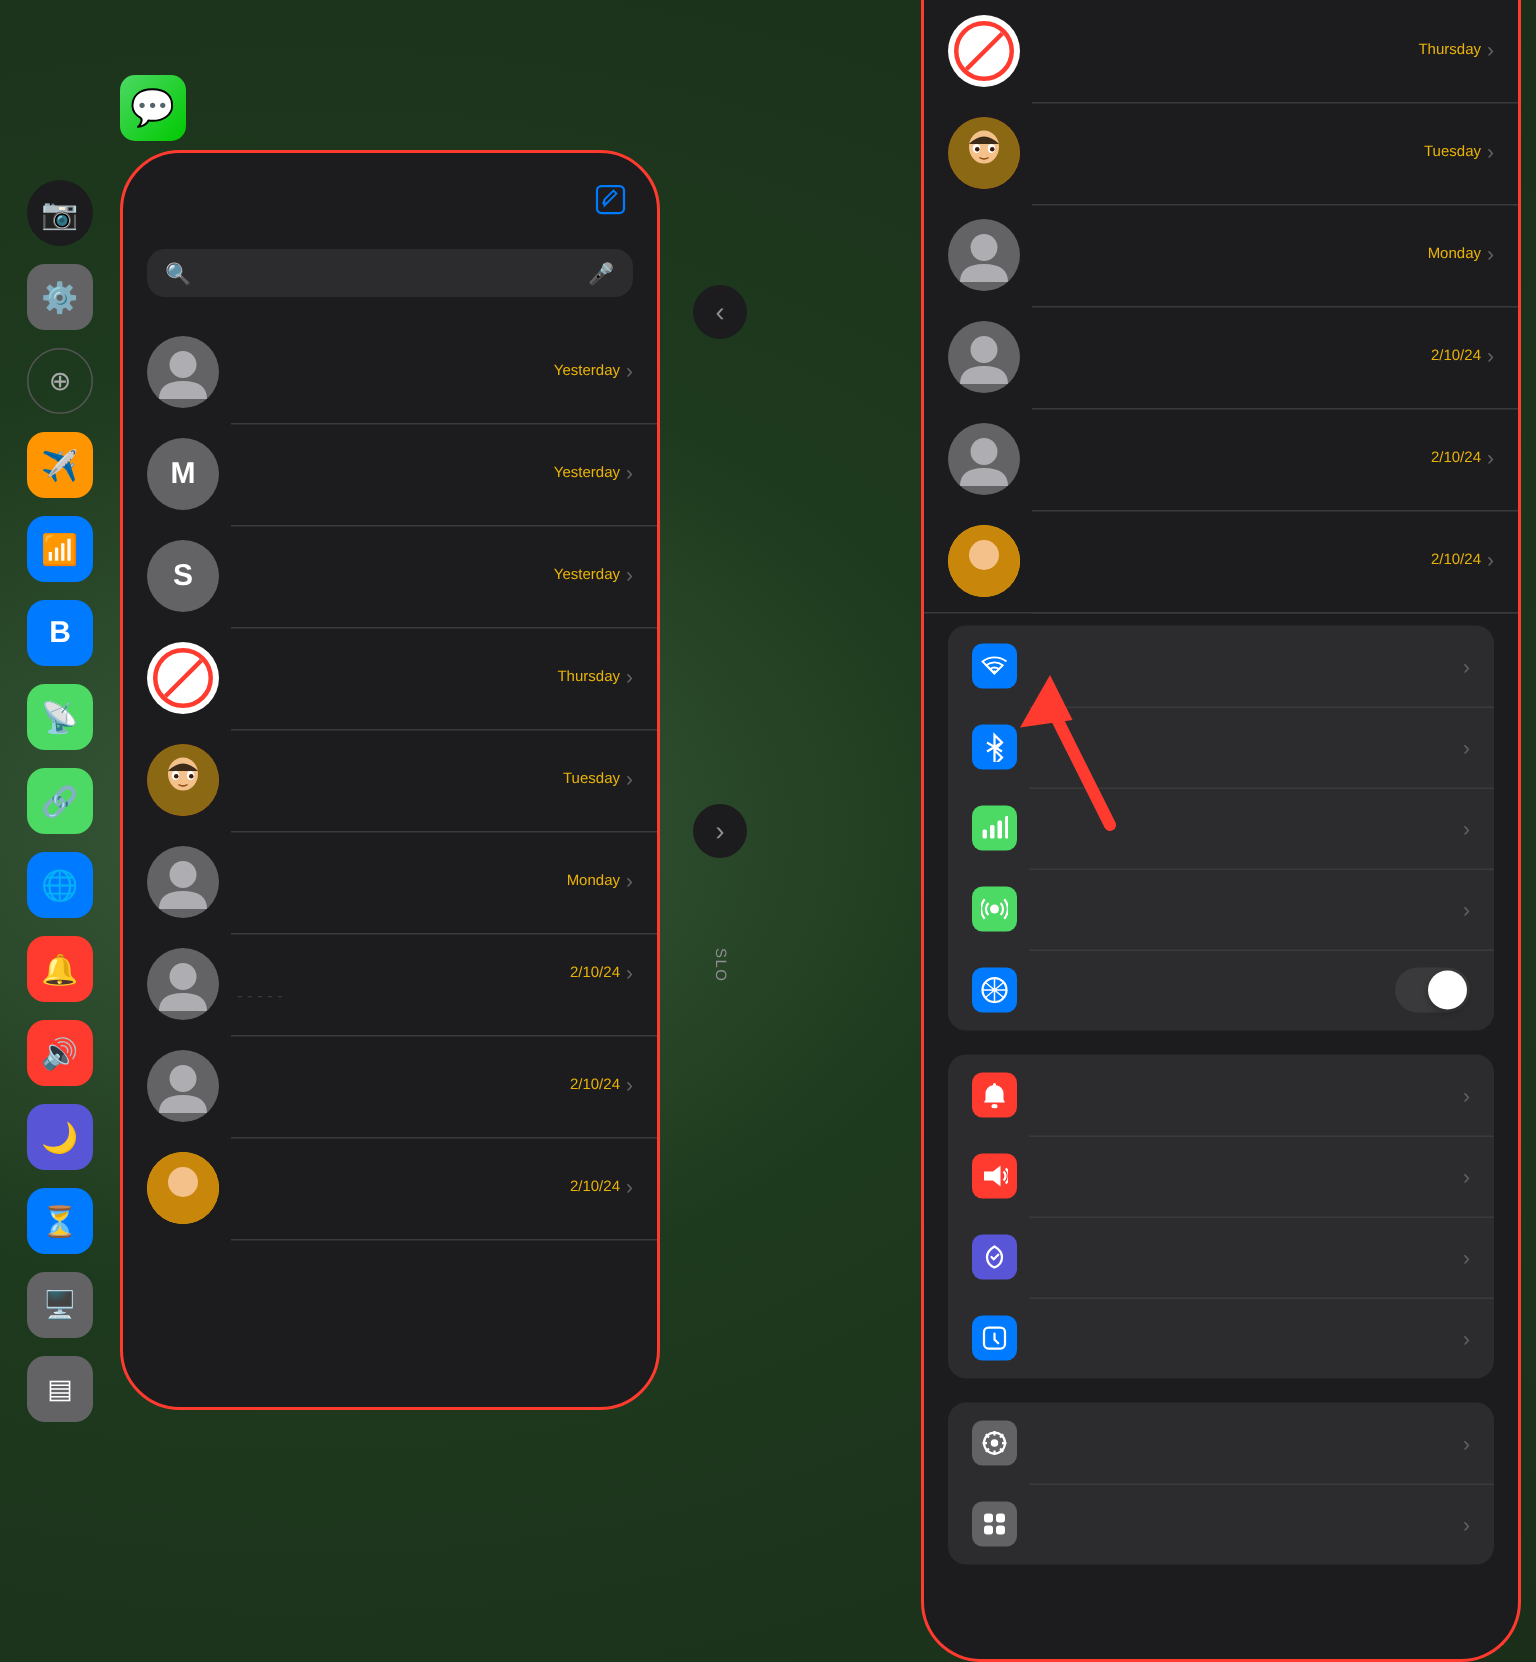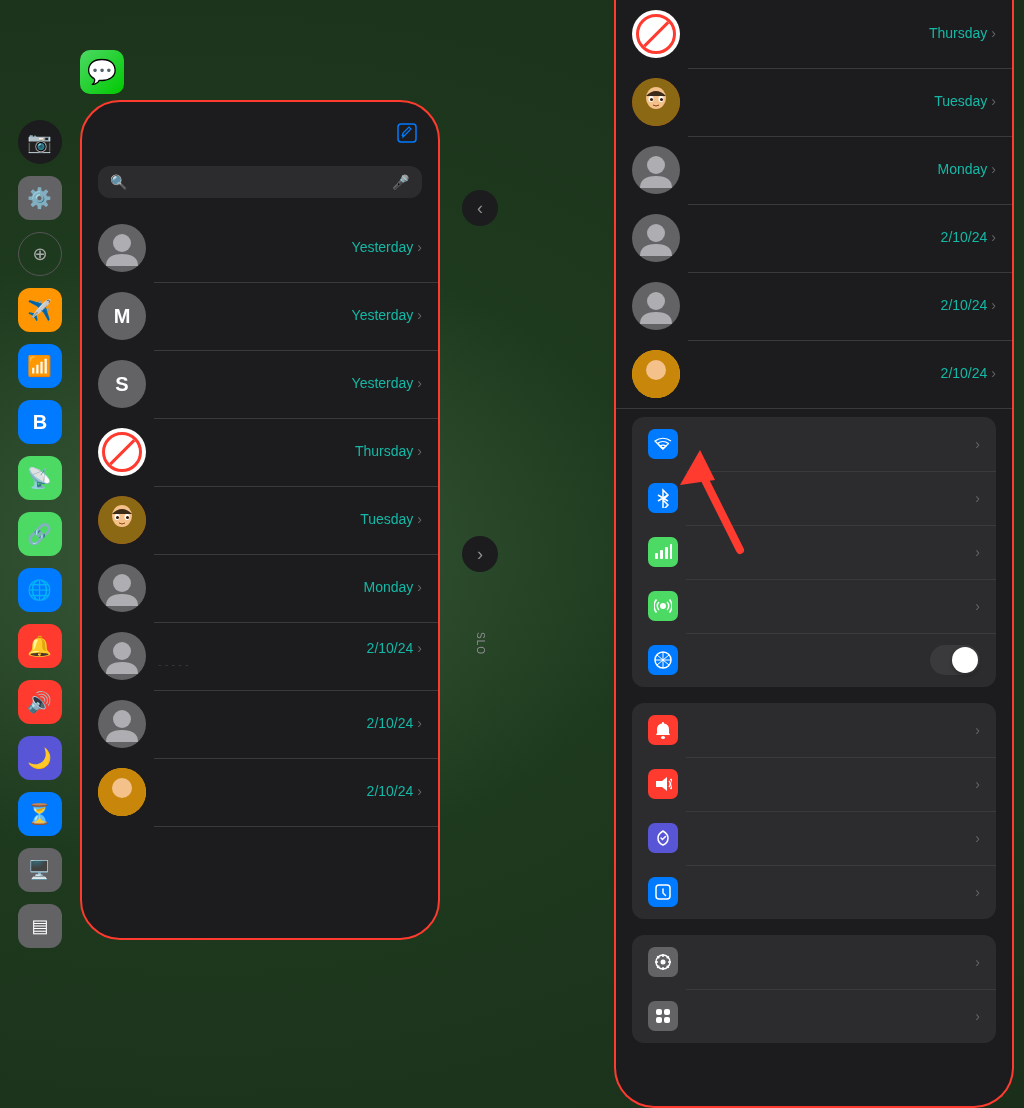--- a/index.html
+++ b/index.html
@@ -161,22 +161,22 @@
 
     .message-meta {
       display: flex;
       justify-content: flex-end;
       align-items: center;
       gap: 4px;
       margin-bottom: 2px;
     }
 
     .message-time {
-      color: #14b8a6;
-      font-size: 14px;
+      color: #eab308;
+      font-size: 10px;
     }
 
     .message-chevron {
       color: #636366;
       font-size: 14px;
     }
 
     .message-name {
       color: white;
       font-size: 16px;

